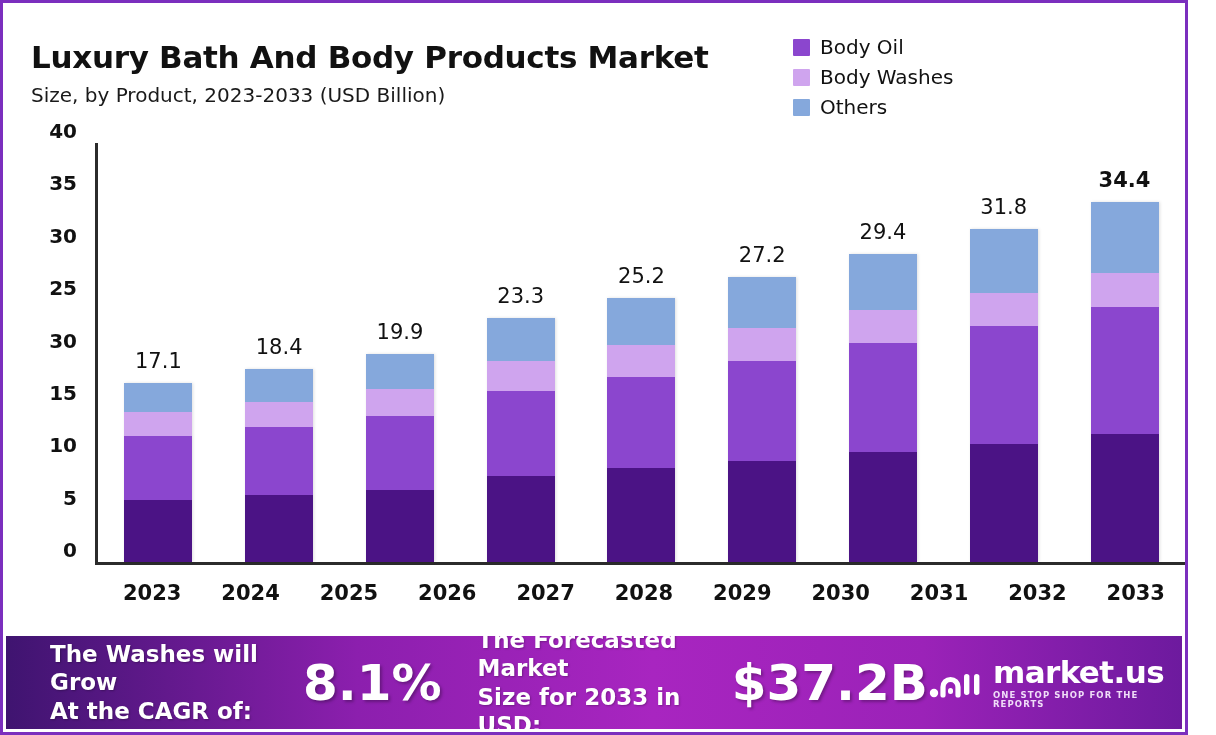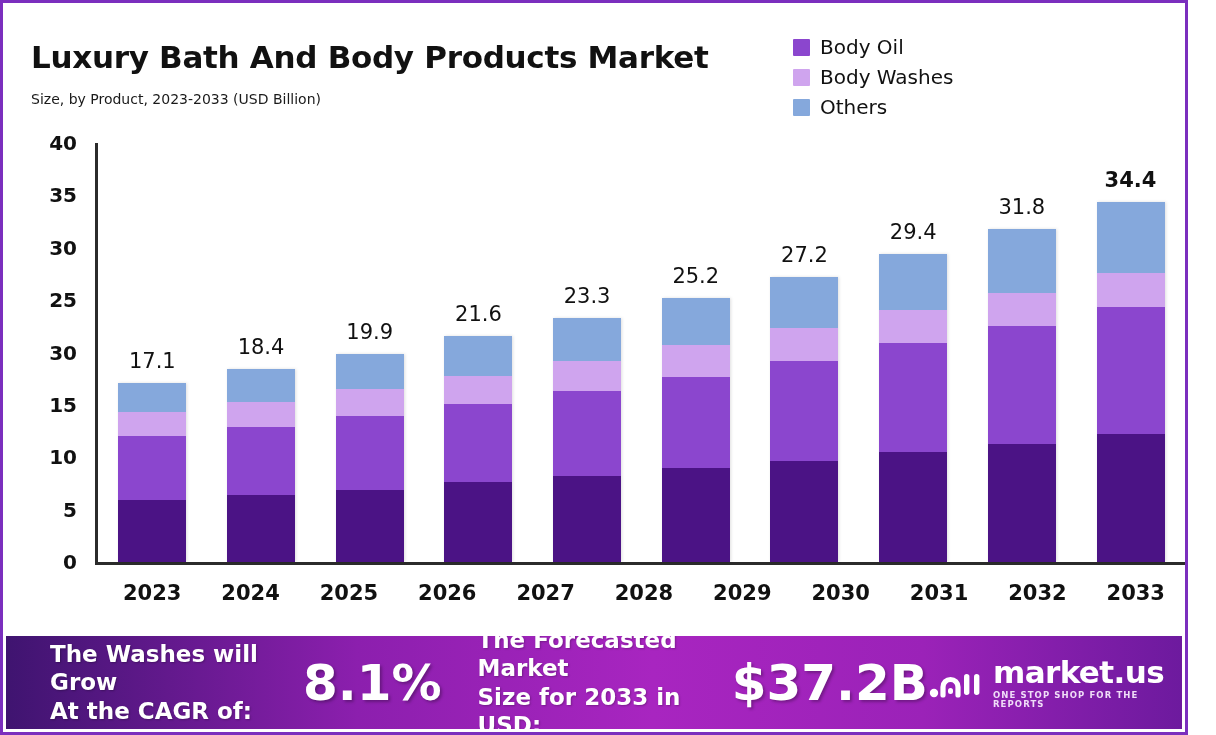--- a/index.html
+++ b/index.html
@@ -18,22 +18,22 @@
   }
   
   .title{
     position:absolute;left:28px;top:36px;
     font-size:31px;font-weight:bold;color:#111111;
     letter-spacing:-0.3px;
     font-family:"DejaVu Sans", sans-serif;
     white-space:nowrap;
   }
   .subtitle{
-    position:absolute;left:28px;top:88px;
-    font-size:14px;font-weight:normal;color:#1a1a1a;
+    position:absolute;left:28px;top:80px;
+    font-size:20px;font-weight:normal;color:#1a1a1a;
     white-space:nowrap;
   }
   
   .legend{
     position:absolute;left:790px;top:34px;
     display:flex;flex-direction:column;gap:10px;
   }
   .legend-row{display:flex;align-items:center;gap:10px;}
   .legend-swatch{width:17px;height:17px;flex:0 0 auto;border-radius:1px;}
   .legend-label{font-size:20px;color:#111;white-space:nowrap;line-height:1;}
@@ -44,21 +44,21 @@
   .axis-vline{
     position:absolute;left:92px;top:140px;width:3px;height:422px;
     background:#2b2b2b;
   }
   .ytick{
     position:absolute;right:0;
     width:46px;text-align:right;
     font-size:20px;font-weight:bold;color:#111;
     transform:translateY(-50%);
   }
-  .ylabels{position:absolute;left:28px;top:140px;width:46px;height:419px;}
+  .ylabels{position:absolute;left:28px;top:128px;width:46px;height:419px;}
   .bars{
     position:absolute;left:95px;top:140px;right:0;bottom:176px;
     height:419px;
     display:flex;align-items:flex-end;
     justify-content:space-around;
   }
   .barcol{
     position:relative;
     width:68px;
     height:100%;
@@ -175,29 +175,20 @@
           <div class="seg" title="Body Lotions &amp; Creams: 6.4" style="background: rgb(75, 19, 133); height: 67.04px;"></div>
         </div>
       </div>
       <div class="barcol">
         <div class="valuelabel" style="bottom: 218.452px;">19.9</div>
         <div class="stack">
           <div class="seg" title="Others: 3.4" style="background: rgb(133, 168, 220); height: 35.615px;"></div>
           <div class="seg" title="Body Washes: 2.6" style="background: rgb(207, 164, 238); height: 27.235px;"></div>
           <div class="seg" title="Body Oil: 7" style="background: rgb(139, 70, 206); height: 73.325px;"></div>
           <div class="seg" title="Body Lotions &amp; Creams: 6.9" style="background: rgb(75, 19, 133); height: 72.2775px;"></div>
-        </div>
-      </div>
-      <div class="barcol">
-        <div class="valuelabel" style="bottom: 236.26px;">21.6</div>
-        <div class="stack">
-          <div class="seg" title="Others: 3.8" style="background: rgb(133, 168, 220); height: 39.805px;"></div>
-          <div class="seg" title="Body Washes: 2.7" style="background: rgb(207, 164, 238); height: 28.2825px;"></div>
-          <div class="seg" title="Body Oil: 7.5" style="background: rgb(139, 70, 206); height: 78.5625px;"></div>
-          <div class="seg" title="Body Lotions &amp; Creams: 7.6" style="background: rgb(75, 19, 133); height: 79.61px;"></div>
         </div>
       </div>
       <div class="barcol">
         <div class="valuelabel" style="bottom: 254.067px;">23.3</div>
         <div class="stack">
           <div class="seg" title="Others: 4.1" style="background: rgb(133, 168, 220); height: 42.9475px;"></div>
           <div class="seg" title="Body Washes: 2.9" style="background: rgb(207, 164, 238); height: 30.3775px;"></div>
           <div class="seg" title="Body Oil: 8.1" style="background: rgb(139, 70, 206); height: 84.8475px;"></div>
           <div class="seg" title="Body Lotions &amp; Creams: 8.2" style="background: rgb(75, 19, 133); height: 85.895px;"></div>
         </div>

